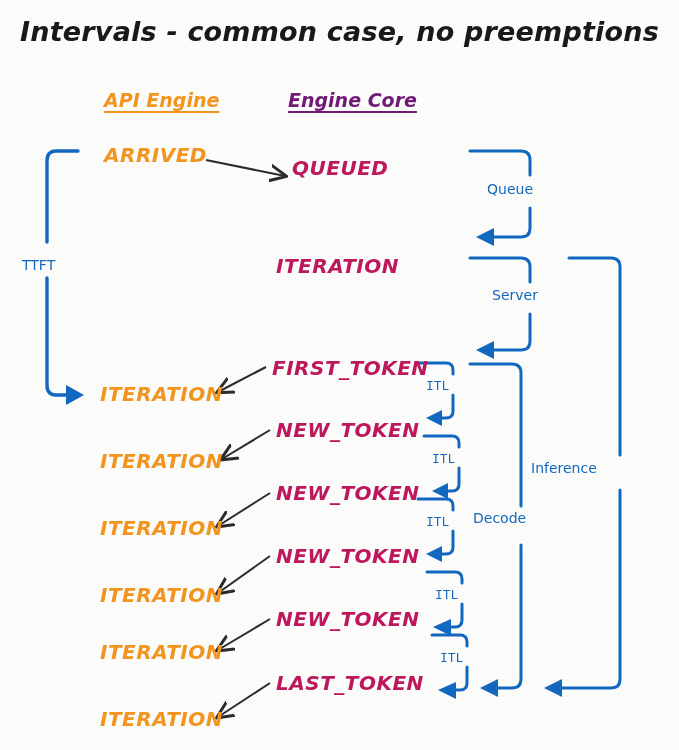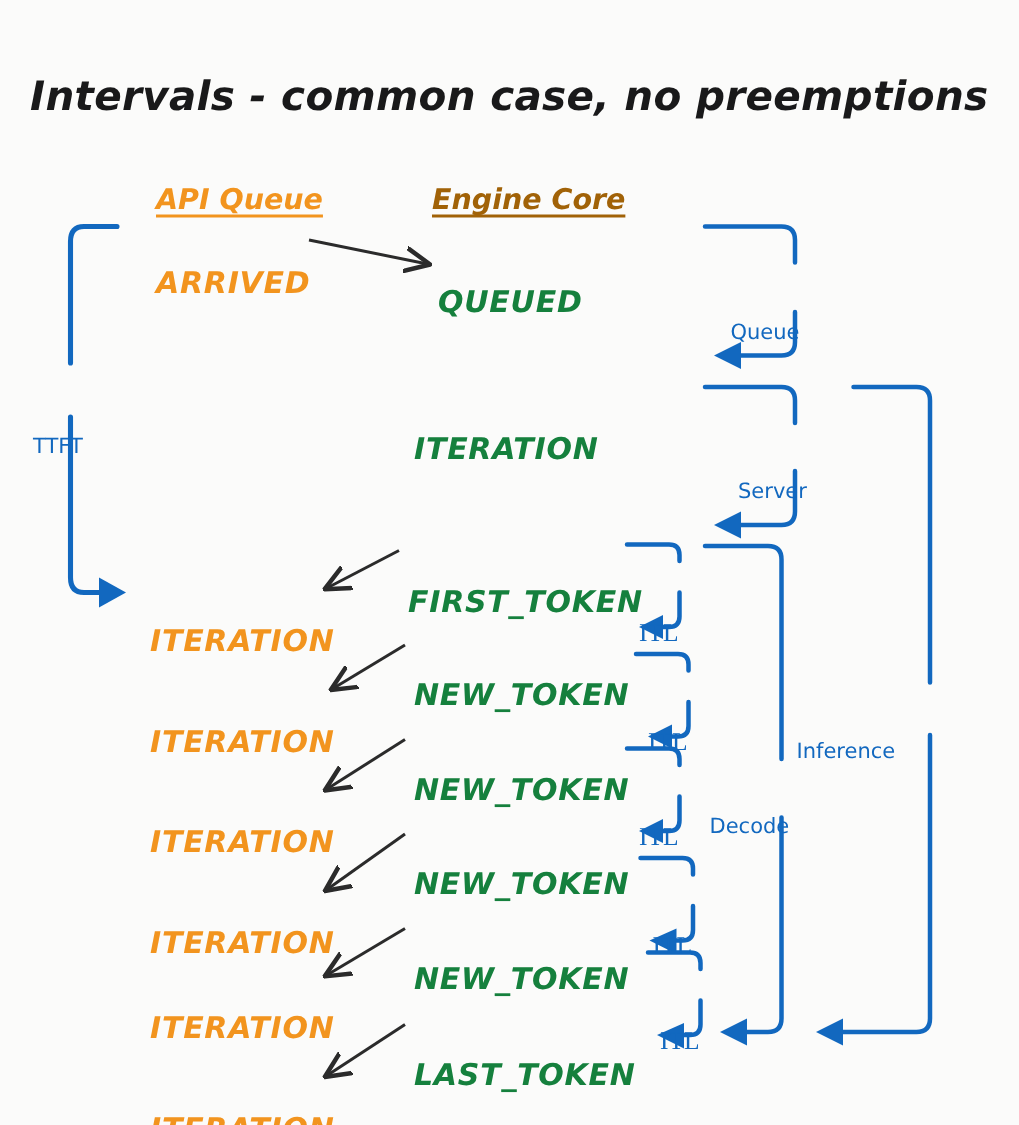--- a/index.html
+++ b/index.html
@@ -4,61 +4,61 @@
 <style>
   html,body{margin:0;padding:0;}
   body{
     width:679px;height:750px;
     background:#fbfbfa;
     font-family:"DejaVu Sans", sans-serif;
     overflow:hidden;
     position:relative;
   }
   #canvas{position:absolute;inset:0;width:679px;height:750px;}
-  .lbl{position:absolute;white-space:nowrap;line-height:1;margin-top:33px;}
+  .lbl{position:absolute;white-space:nowrap;line-height:1;}
 
   
   #title{
     left:0;right:0;top:18px;text-align:center;
     font-family:"DejaVu Sans", sans-serif;
     font-weight:bold;font-style:italic;
     font-size:27px;color:#19191a;
     letter-spacing:0.2px;
   }
 
   
   .col-head{
     font-family:"DejaVu Sans", sans-serif;
     font-style:italic;font-weight:bold;
     font-size:19px;
     text-decoration:underline;
     text-underline-offset:4px;
     text-decoration-thickness:2px;
   }
   #head-api{left:104px;top:91px;color:#f2941e;}
-  #head-engine{left:288px;top:91px;color:#a16207;}
+  #head-engine{left:288px;top:91px;color:#701a75;}
 
   
   .state{
     font-family:"DejaVu Sans", sans-serif;
     font-style:italic;font-weight:bold;
     font-size:20px;
     letter-spacing:0.5px;
   }
   .api{color:#f2941e;}
-  .engine{color:#15803d;text-align:center;}
+  .engine{color:#be185d;text-align:center;}
 
   
   .blue-txt{
     font-family:"DejaVu Sans", sans-serif;
     font-size:14px;color:#1268bf;font-weight:normal;
   }
   .blue-small{
-    font-family:Liberation Serif, serif;
-    font-size:17px;color:#1268bf;
+    font-family:Liberation Mono, monospace;
+    font-size:13px;color:#1268bf;
   }
 </style>
 </head>
 <body>
 
 <svg id="canvas" viewBox="0 0 679 750" xmlns="http://www.w3.org/2000/svg">
 
   <defs>
     <marker id="blackArrow" markerWidth="9" markerHeight="9" refX="7.5" refY="4.5" orient="auto">
       <path d="M0,0.6 L8.4,4.5 L0,8.4" fill="none" stroke="#2b2b2b" stroke-width="1.5" stroke-linecap="round" stroke-linejoin="round"></path>
@@ -130,21 +130,21 @@
   </g>
   <g fill="none" stroke="#1268bf" stroke-width="3" stroke-linecap="round" stroke-linejoin="round">
     <path d="M432,635 L460,635 Q467,635 467,642 L467,646"></path>
     <path d="M467,667 L467,683 Q467,690 460,690 L454,690"></path>
     <path d="M456,682 L438,690 L456,699 Z" fill="#1268bf" stroke="none"></path>
   </g>
 </svg>
 
 <div class="lbl" id="title">Intervals - common case, no preemptions</div>
 
-<div class="lbl col-head" id="head-api">API Queue</div>
+<div class="lbl col-head" id="head-api">API Engine</div>
 <div class="lbl col-head" id="head-engine">Engine Core</div>
 
 <div class="lbl state api" style="left:104px;top:145px">ARRIVED</div>
 <div class="lbl state api" style="left:100px;top:384px">ITERATION</div>
 <div class="lbl state api" style="left:100px;top:451px">ITERATION</div>
 <div class="lbl state api" style="left:100px;top:518px">ITERATION</div>
 <div class="lbl state api" style="left:100px;top:585px">ITERATION</div>
 <div class="lbl state api" style="left:100px;top:642px">ITERATION</div>
 <div class="lbl state api" style="left:100px;top:709px">ITERATION</div>
 

